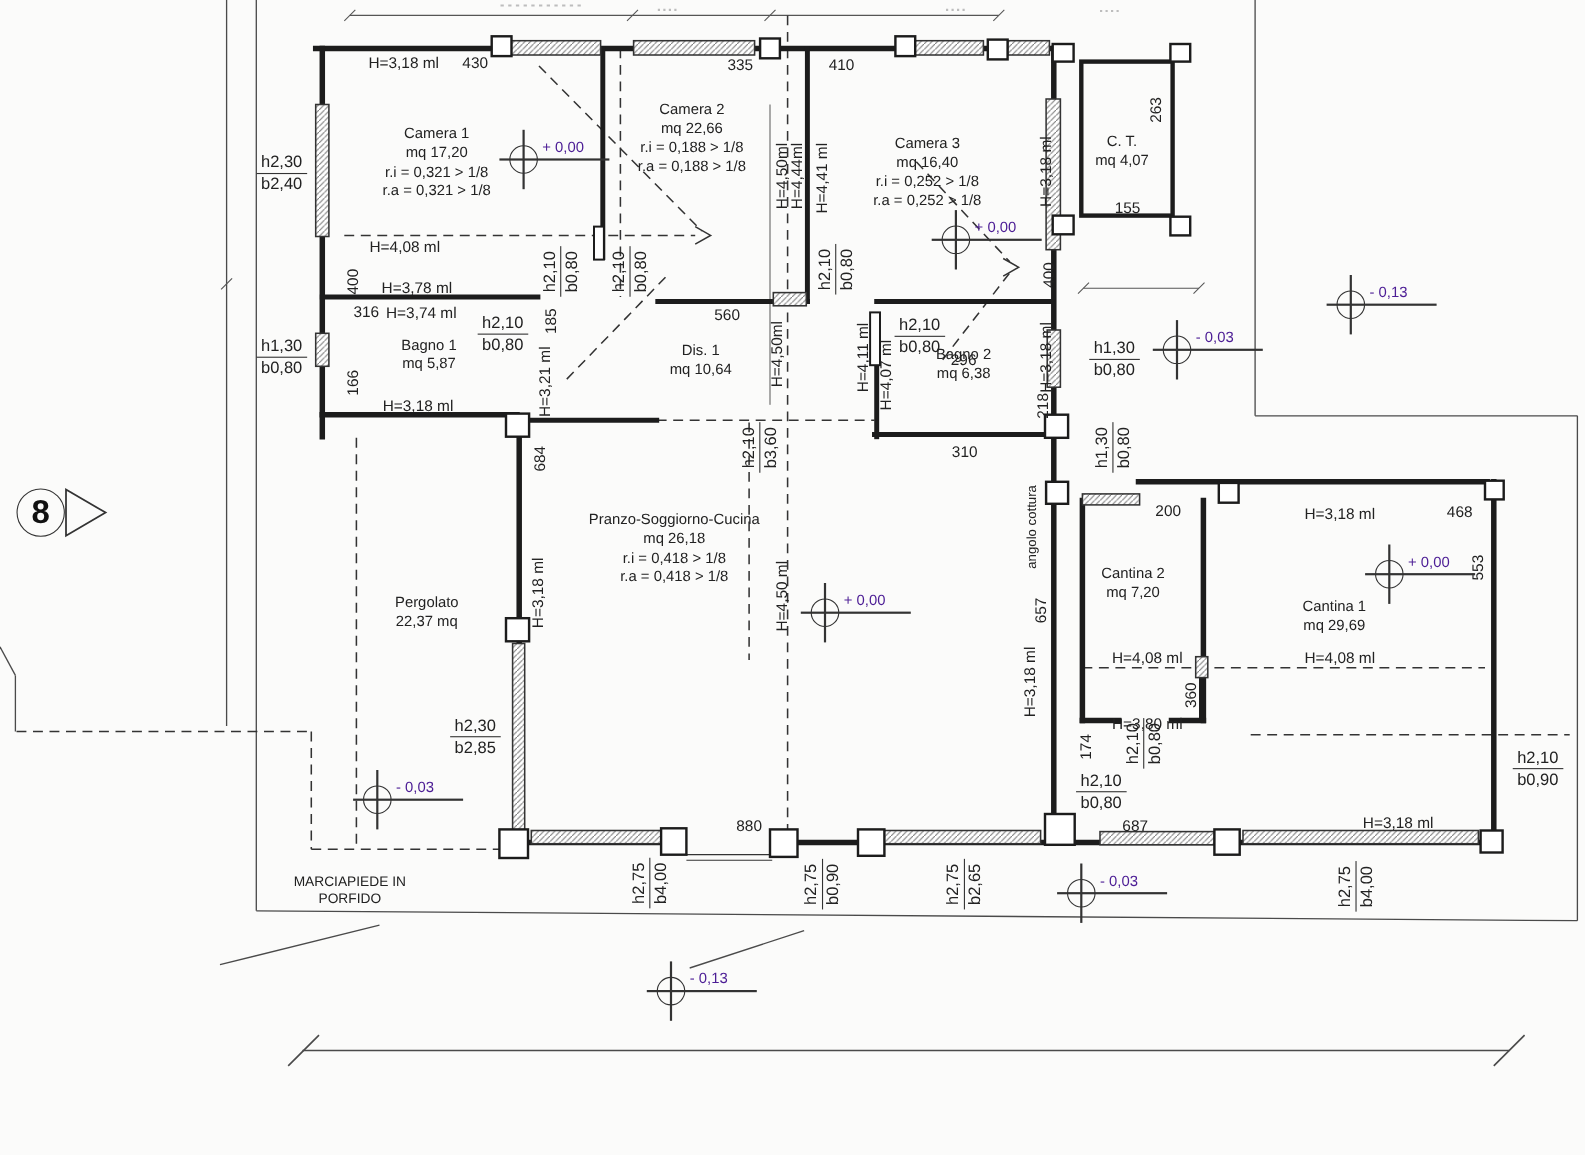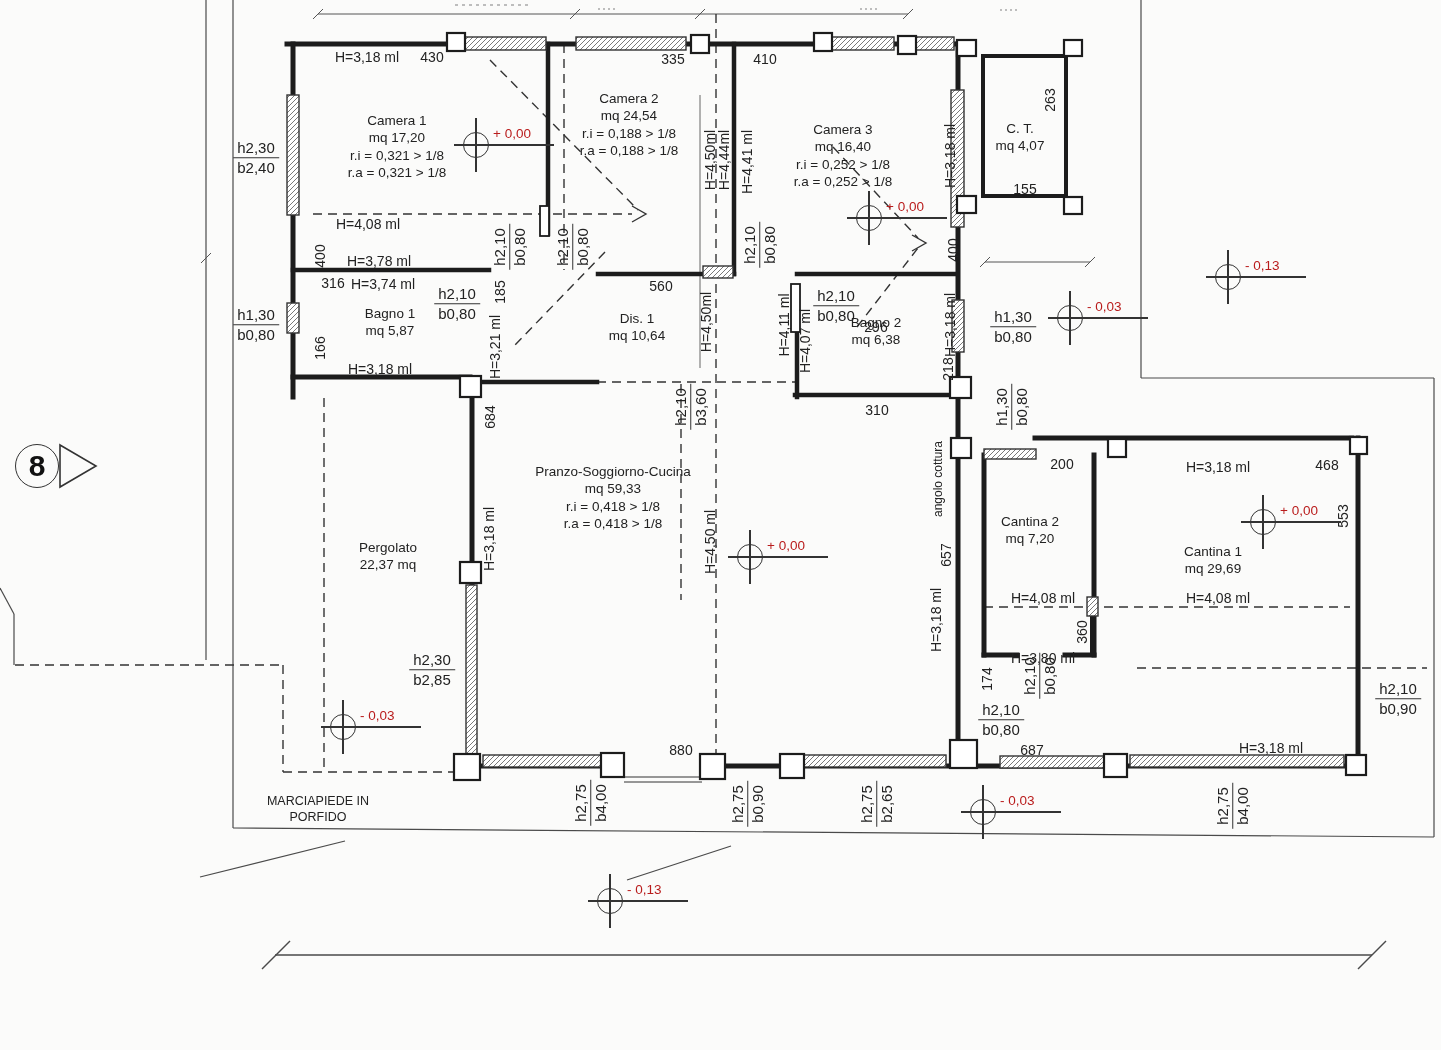--- a/index.html
+++ b/index.html
@@ -9,21 +9,21 @@
   #overlay{position:absolute;left:0;top:0;width:100%;height:100%;}
   .dim-label{position:absolute;transform:translate(-50%,-50%);font-size:14px;color:#222;white-space:nowrap;}
   .room-label{position:absolute;transform:translate(-50%,-50%);font-size:13.5px;color:#222;text-align:center;line-height:1.28;white-space:nowrap;}
   .pair-label{position:absolute;transform:translate(-50%,-50%);display:flex;flex-direction:column;align-items:center;font-size:15px;color:#222;white-space:nowrap;line-height:1.15;}
   .pair-label span:first-child{border-bottom:1.6px solid #333;padding:0 4px 1px;}
   .pair-label span:last-child{padding:1px 4px 0;}
   .elev-marker{position:absolute;width:0;height:0;}
   .elev-circle{position:absolute;left:-13px;top:-13px;width:26px;height:26px;border:1.6px solid #333;border-radius:50%;box-sizing:border-box;}
   .elev-hline{position:absolute;left:-22px;top:-0.8px;width:100px;height:1.6px;background:#333;}
   .elev-vline{position:absolute;left:-0.8px;top:-27px;width:1.6px;height:54px;background:#333;}
-  .elev-text{position:absolute;left:17px;top:-19px;font-size:13.5px;color:#b91c1c;white-space:nowrap;}
+  .elev-text{position:absolute;left:17px;top:-19px;font-size:13.5px;color:#4c1d95;white-space:nowrap;}
   #title{position:absolute;left:818px;top:1012px;transform:translate(-50%,-50%);font-size:46px;font-weight:700;letter-spacing:4px;color:#3d3d3d;white-space:nowrap;}
   #section-badge{position:absolute;left:37px;top:466px;transform:translate(-50%,-50%);width:42px;height:42px;border:1.8px solid #333;border-radius:50%;display:flex;align-items:center;justify-content:center;font-size:30px;font-weight:700;color:#111;background:#fbfbfa;}
 </style>
 </head>
 <body>
 
 <div id="plan">
 
   <svg id="drawing" width="1441" height="1050" viewBox="0 0 1441 1050" xmlns="http://www.w3.org/2000/svg">
     <defs>
@@ -177,21 +177,21 @@
 
   <div id="overlay">
       <div class="room-label" style="left: 397px; top: 147px;">
         <div>Camera 1</div>
         <div>mq 17,20</div>
         <div>r.i = 0,321 &gt; 1/8</div>
         <div>r.a = 0,321 &gt; 1/8</div>
       </div>
       <div class="room-label" style="left: 629px; top: 125px;">
         <div>Camera 2</div>
-        <div>mq 24,54</div>
+        <div>mq 22,66</div>
         <div>r.i = 0,188 &gt; 1/8</div>
         <div>r.a = 0,188 &gt; 1/8</div>
       </div>
       <div class="room-label" style="left: 843px; top: 156px;">
         <div>Camera 3</div>
         <div>mq 16,40</div>
         <div>r.i = 0,252 &gt; 1/8</div>
         <div>r.a = 0,252 &gt; 1/8</div>
       </div>
       <div class="room-label" style="left: 1020px; top: 137px;">
@@ -205,21 +205,21 @@
       <div class="room-label" style="left: 637px; top: 327px;">
         <div>Dis. 1</div>
         <div>mq 10,64</div>
       </div>
       <div class="room-label" style="left: 876px; top: 331px;">
         <div>Bagno 2</div>
         <div>mq 6,38</div>
       </div>
       <div class="room-label" style="left: 613px; top: 498px;">
         <div>Pranzo-Soggiorno-Cucina</div>
-        <div>mq 59,33</div>
+        <div>mq 26,18</div>
         <div>r.i = 0,418 &gt; 1/8</div>
         <div>r.a = 0,418 &gt; 1/8</div>
       </div>
       <div class="room-label" style="left: 388px; top: 556px;">
         <div>Pergolato</div>
         <div>22,37 mq</div>
       </div>
       <div class="room-label" style="left: 1030px; top: 530px;">
         <div>Cantina 2</div>
         <div>mq 7,20</div>

